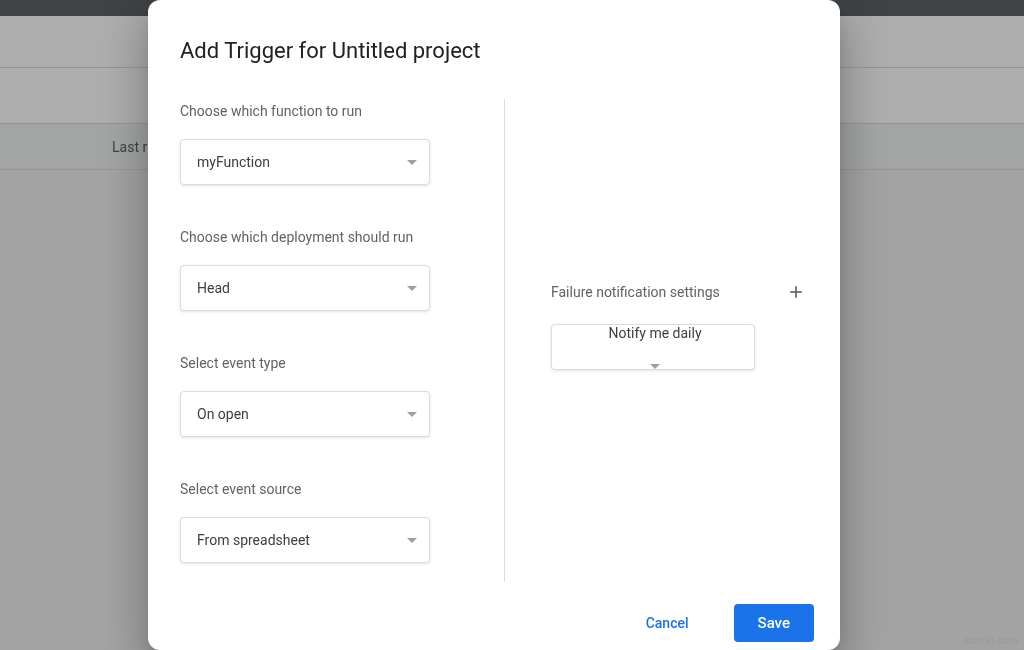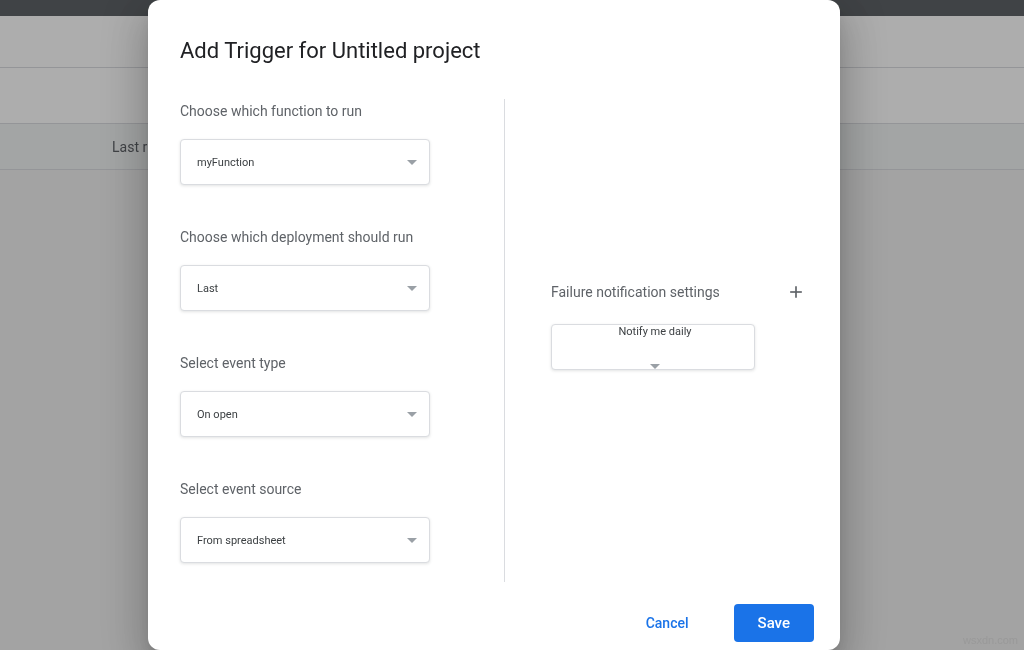--- a/index.html
+++ b/index.html
@@ -159,21 +159,21 @@
       display: flex;
       align-items: center;
       justify-content: space-between;
       padding: 0 12px 0 16px;
       cursor: pointer;
       box-shadow: 0 1px 3px rgba(60,64,67,0.15);
       background: #fff;
     }
     
     .select-value {
-      font-size: 11px;
+      font-size: 14px;
       color: #3c4043;
     }
     
     .select-arrow {
       width: 0;
       height: 0;
       border-left: 5px solid transparent;
       border-right: 5px solid transparent;
       border-top: 5px solid #9aa0a6;
     }
@@ -243,21 +243,21 @@
         <span class="field-label">Choose which function to run</span>
         <div class="select">
           <span class="select-value">myFunction</span>
           <span class="select-arrow"></span>
         </div>
       </div>
 
       <div class="field-group">
         <span class="field-label">Choose which deployment should run</span>
         <div class="select">
-          <span class="select-value">Last</span>
+          <span class="select-value">Head</span>
           <span class="select-arrow"></span>
         </div>
       </div>
 
       <div class="field-group">
         <span class="field-label">Select event type</span>
         <div class="select">
           <span class="select-value">On open</span>
           <span class="select-arrow"></span>
         </div>

